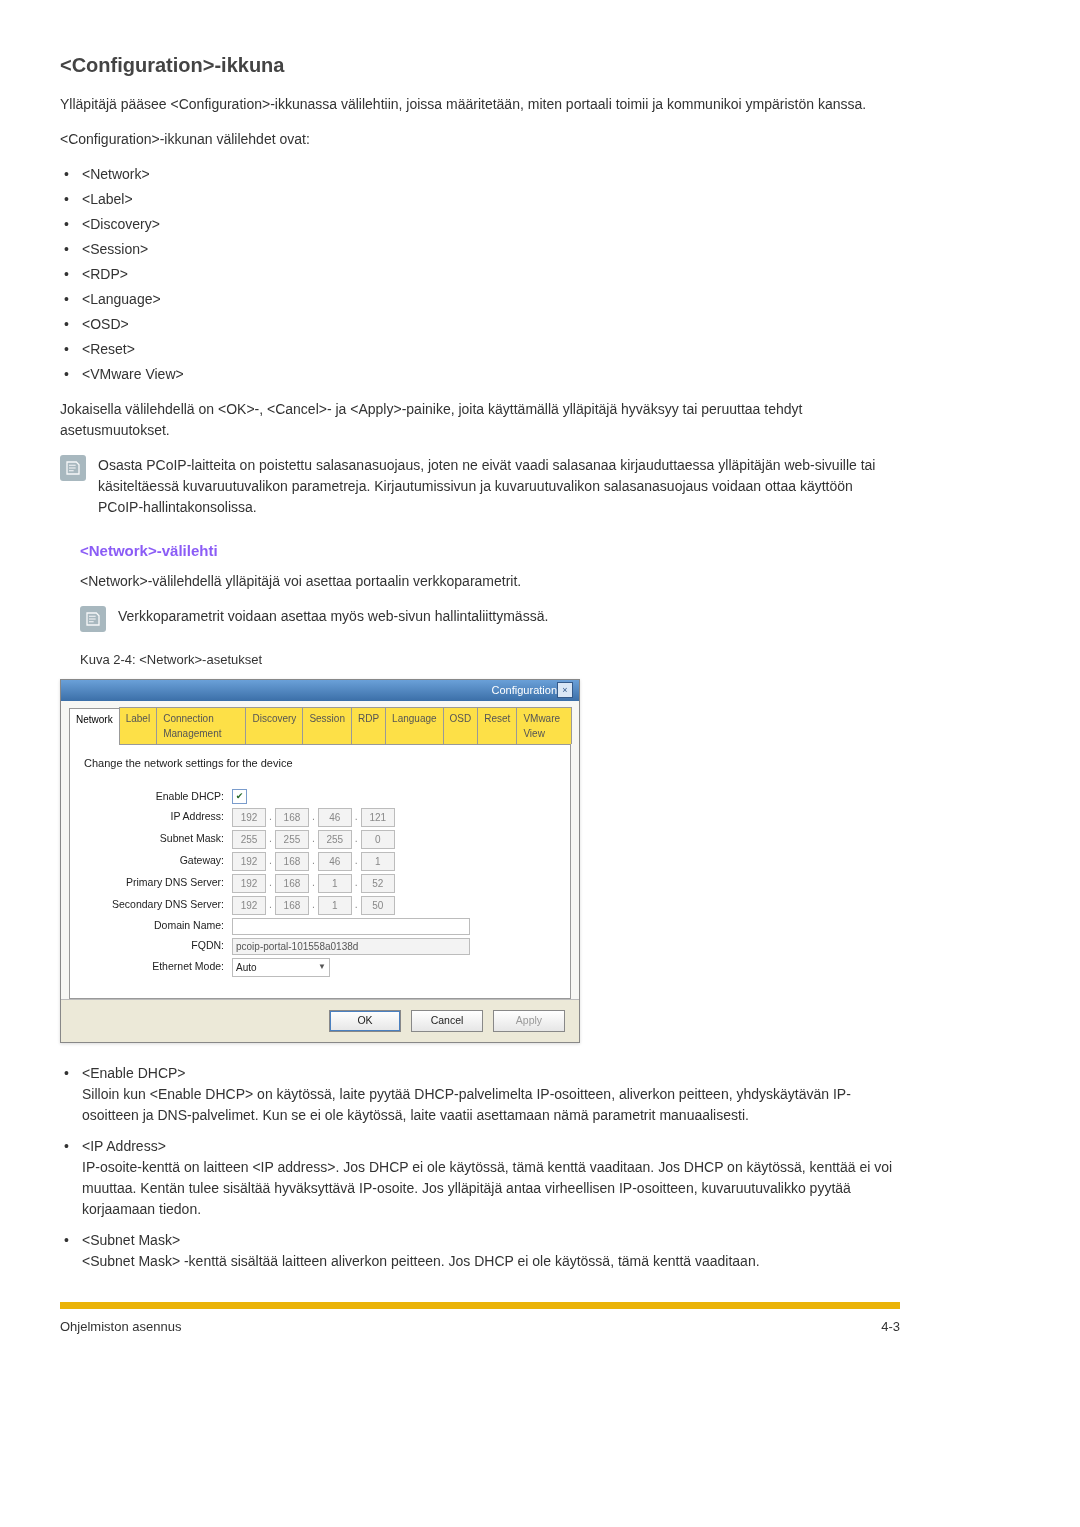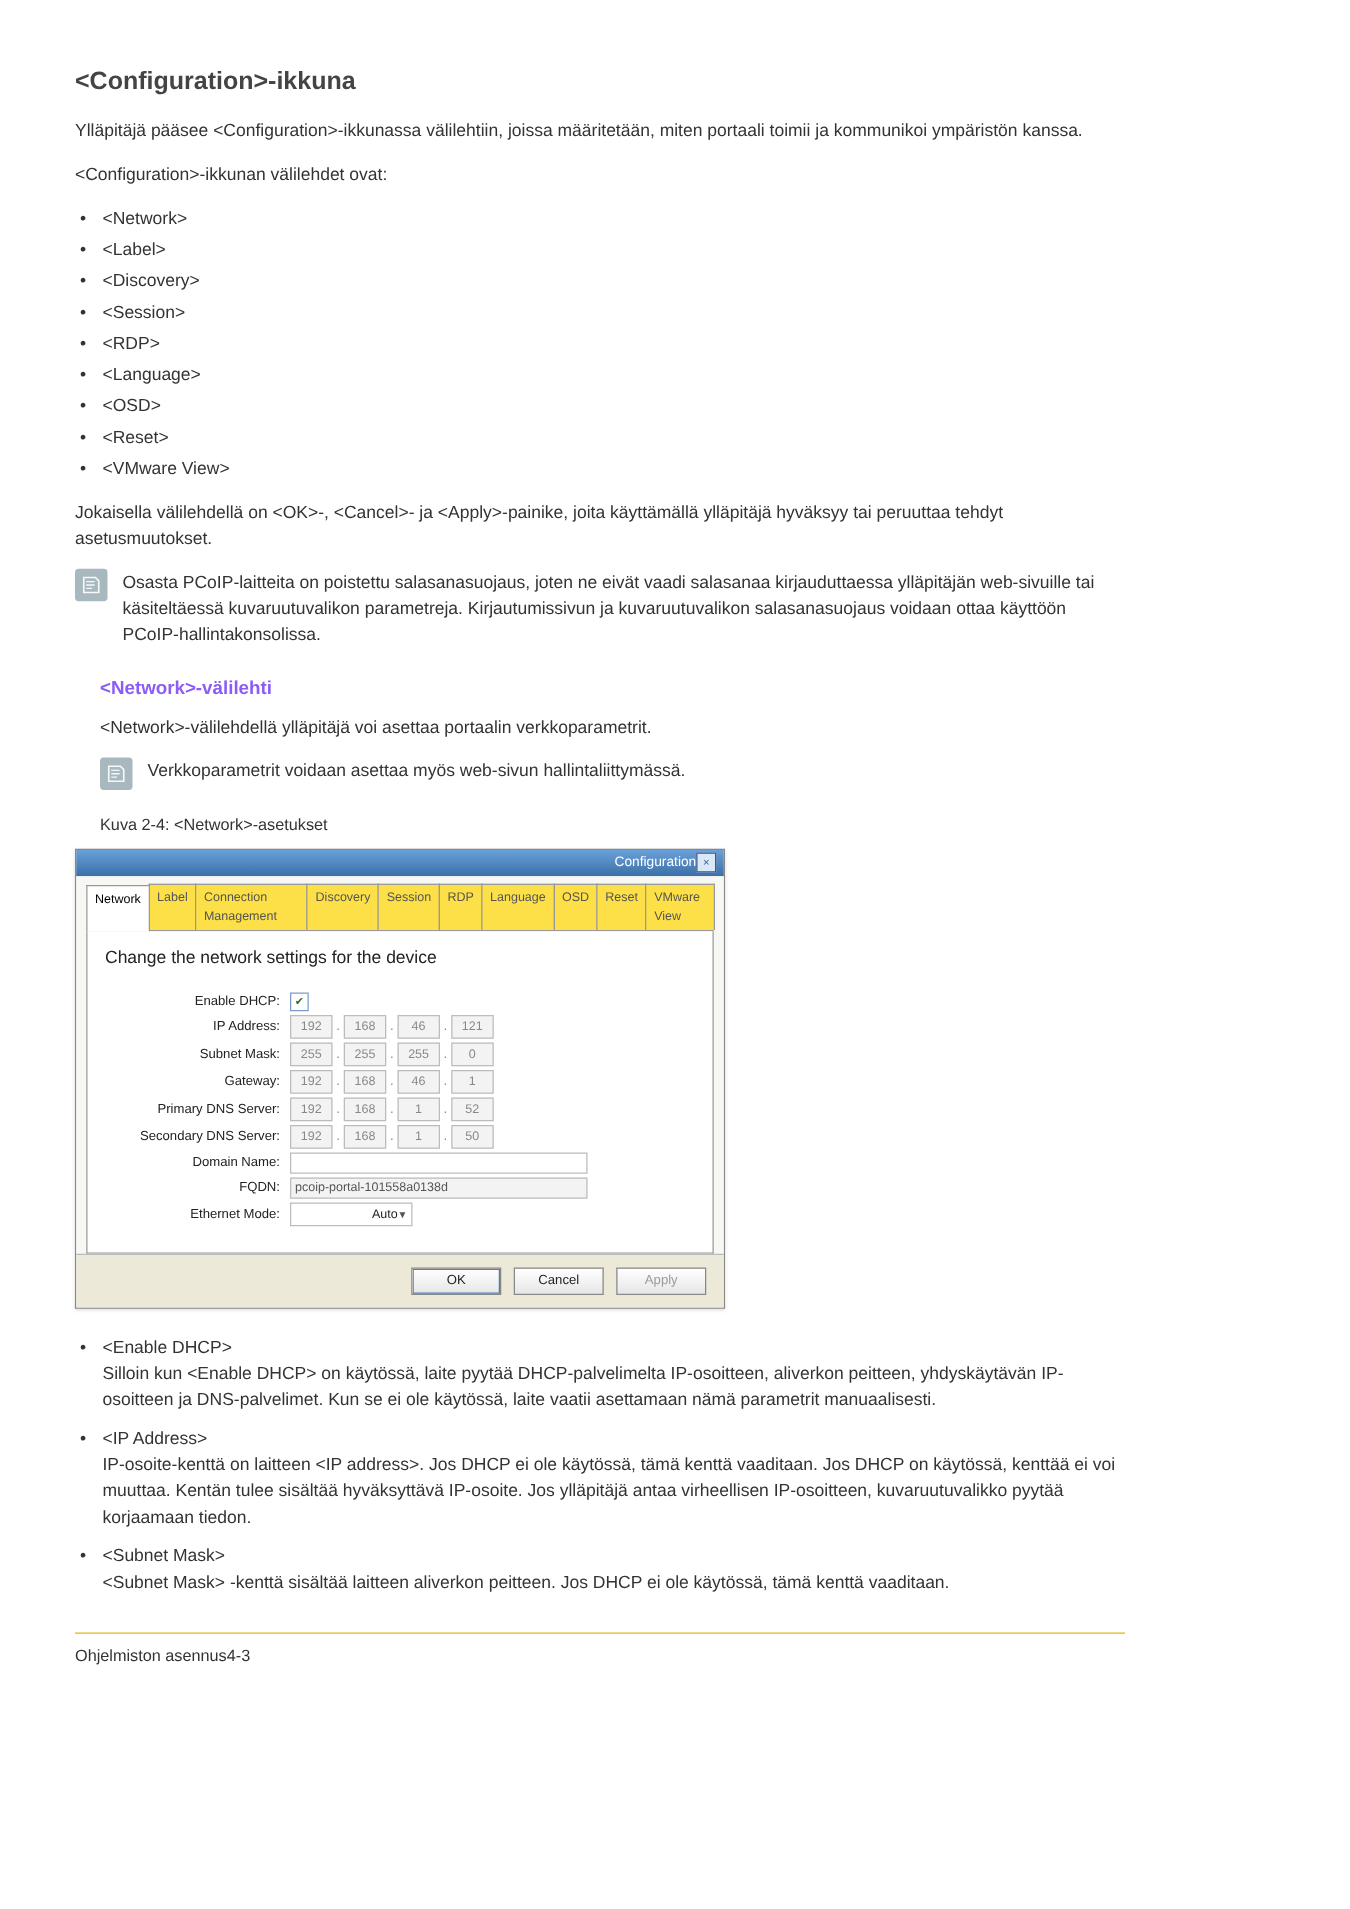--- a/index.html
+++ b/index.html
@@ -101,46 +101,46 @@
     color:#555;
     margin-right:-1px;
   }
   .tab.active { background:#fff; color:#000; position:relative; top:1px; }
   .panel {
     background:#fff;
     border:1px solid #999;
     border-top:none;
     padding:10px 14px 18px 14px;
   }
-  .panel-heading { font-size:14px; margin-bottom:18px; }
+  .panel-heading { font-size:11px; margin-bottom:18px; }
   .form-row { display:flex; align-items:center; margin:3px 0; }
   .form-label { width:140px; text-align:right; padding-right:8px; color:#222;}
   .ip-box { width:28px; height:15px; border:1px solid #bcbcbc; background:#f3f3f3; font-size:10px; text-align:center; margin-right:3px; color:#888;}
   .dot { margin-right:3px; color:#888;}
   .txt-box { width:230px; height:15px; border:1px solid #bcbcbc; background:#fff; font-size:10px; padding:0 3px; color:#555;}
   .txt-box.disabled{background:#f3f3f3;}
   .chk { width:13px; height:13px; border:1px solid #7a9ccc; background:#fff; display:inline-flex; align-items:center; justify-content:center; font-size:9px; color:#2a6a2a;}
-  .sel { width:90px; height:17px; border:1px solid #bcbcbc; background:#fff; font-size:10px; display:flex; align-items:center; justify-content:flex-end; padding:0 3px;}
+  .sel { width:90px; height:17px; border:1px solid #bcbcbc; background:#fff; font-size:10px; display:flex; align-items:center; justify-content:space-between; padding:0 3px;}
   .sel .arrow{font-size:8px;color:#555;}
   .btn-row { display:flex; justify-content:flex-end; gap:10px; padding:10px 14px; background:#ece9d8; border-top:1px solid #bbb;}
   .btn { width:70px; height:20px; border:1px solid #888; background:linear-gradient(#fff,#e6e6e6); font-size:10.5px; display:flex; align-items:center; justify-content:center;}
   .btn.focused { box-shadow:0 0 0 1px #4a80c0 inset; }
   .btn.disabled { color:#9a9a9a; }
 
   .desc-list { list-style:none; padding:0; margin:0 0 30px 0;}
   .desc-list > li { position:relative; padding-left:22px; margin:6px 0 10px 0;}
   .desc-list > li::before { content:"•"; position:absolute; left:4px;}
   .desc-list .term { display:block; }
   .desc-list .def { display:block; }
 
   .footer {
-    border-top:1px solid #eab308;
+    border-top:7px solid #eab308;
     padding-top:8px;
     display:flex;
-    justify-content:flex-start;
+    justify-content:space-between;
     font-size:13px;
     margin-top:30px;
   }
 </style>
 </head>
 <body>
 
 <h1>&lt;Configuration&gt;-ikkuna</h1>
 
 <p>Ylläpitäjä pääsee &lt;Configuration&gt;-ikkunassa välilehtiin, joissa määritetään, miten portaali toimii ja kommunikoi ympäristön kanssa.</p>

